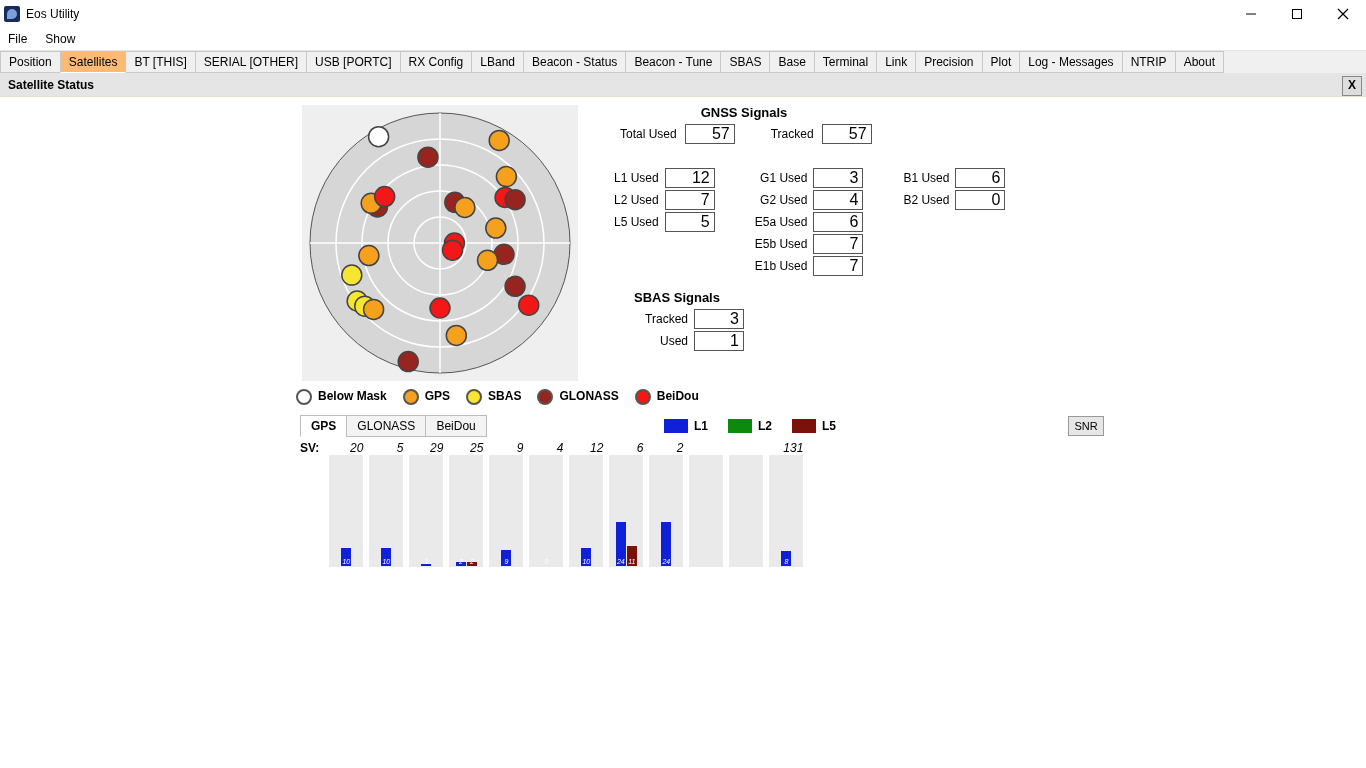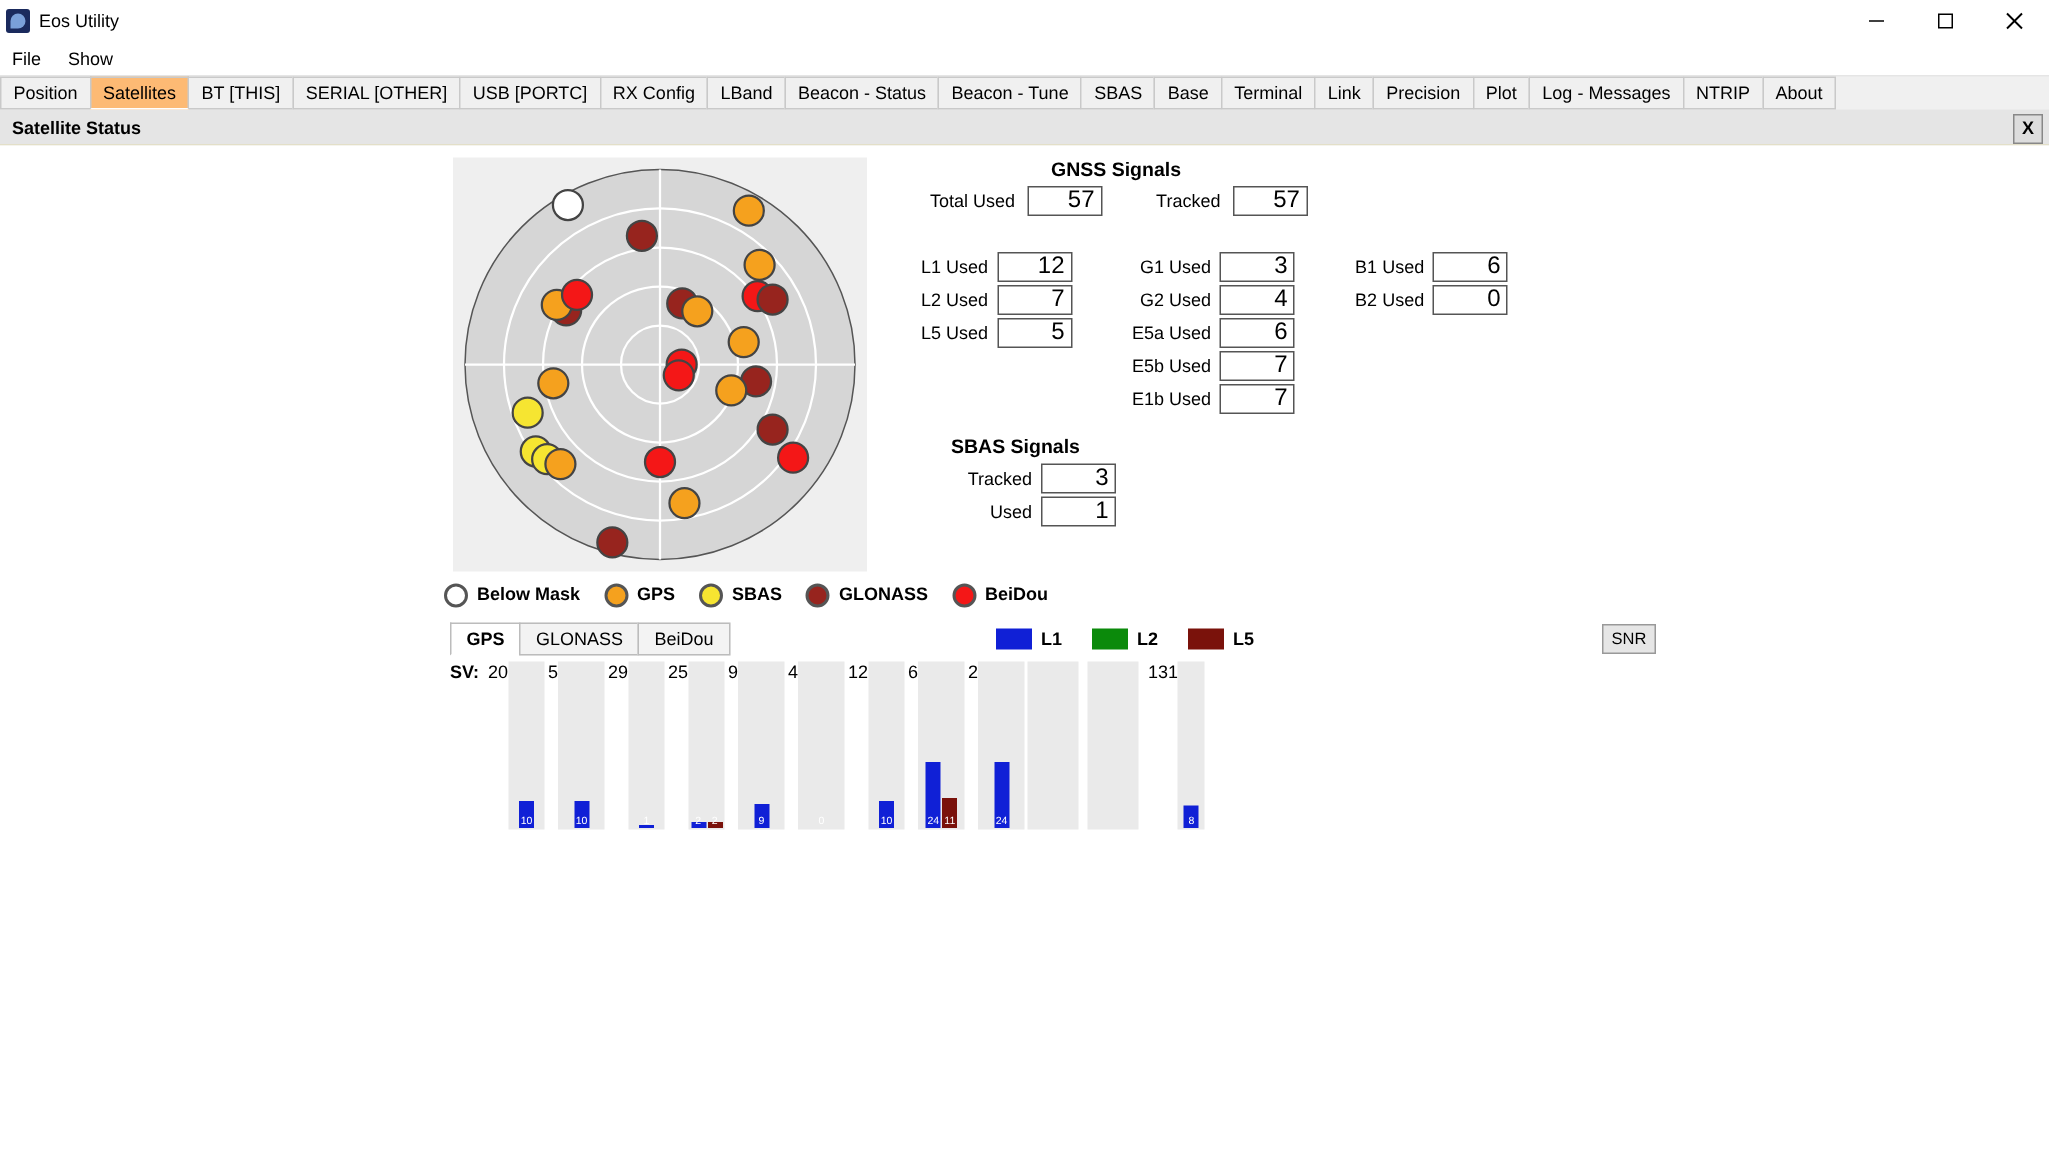--- a/index.html
+++ b/index.html
@@ -39,21 +39,21 @@
   
   .barpanel{position:absolute;left:36px;top:310px;width:804px;height:160px;}
   .bartabs{display:flex;align-items:flex-end;}
   .bartab{padding:3px 10px;border:1px solid #bcbcbc;background:#f3f3f3;margin-right:-1px;font-size:12px;}
   .bartab.active{background:#fff;border-bottom:1px solid #fff;font-weight:bold;}
   .barlegend{display:flex;align-items:center;gap:6px;margin-left:auto;padding-right:210px;}
   .barlegend .bsw{width:24px;height:14px;}
   .barlegend span{font-weight:bold;margin-right:14px;}
   .svrow{display:flex;align-items:flex-start;margin-top:4px;}
   .svrow .svlbl{font-weight:bold;margin-right:6px;line-height:14px;}
-  .slot{width:38px;height:130px;margin-right:2px;display:flex;flex-direction:row;align-items:flex-start;}
+  .slot{width:38px;height:130px;margin-right:2px;display:flex;flex-direction:column;align-items:flex-end;font-style:italic;}
   .slot .num{height:14px;font-size:12px;}
   .slot .bars{width:34px;height:112px;background:#eaeaea;display:flex;align-items:flex-end;justify-content:center;gap:1px;padding:1px;box-sizing:border-box;}
   .slot .bar{width:10px;position:relative;}
   .slot .bar .tinyn{position:absolute;bottom:1px;left:0;right:0;text-align:center;color:#fff;font-size:7px;line-height:7px;}
   .snr{width:34px;height:18px;border:1px solid #999;background:#e6e6e6;text-align:center;line-height:18px;font-size:11px;margin-left:8px;}
 </style>
 </head>
 <body>
 
 <div class="titlebar">

